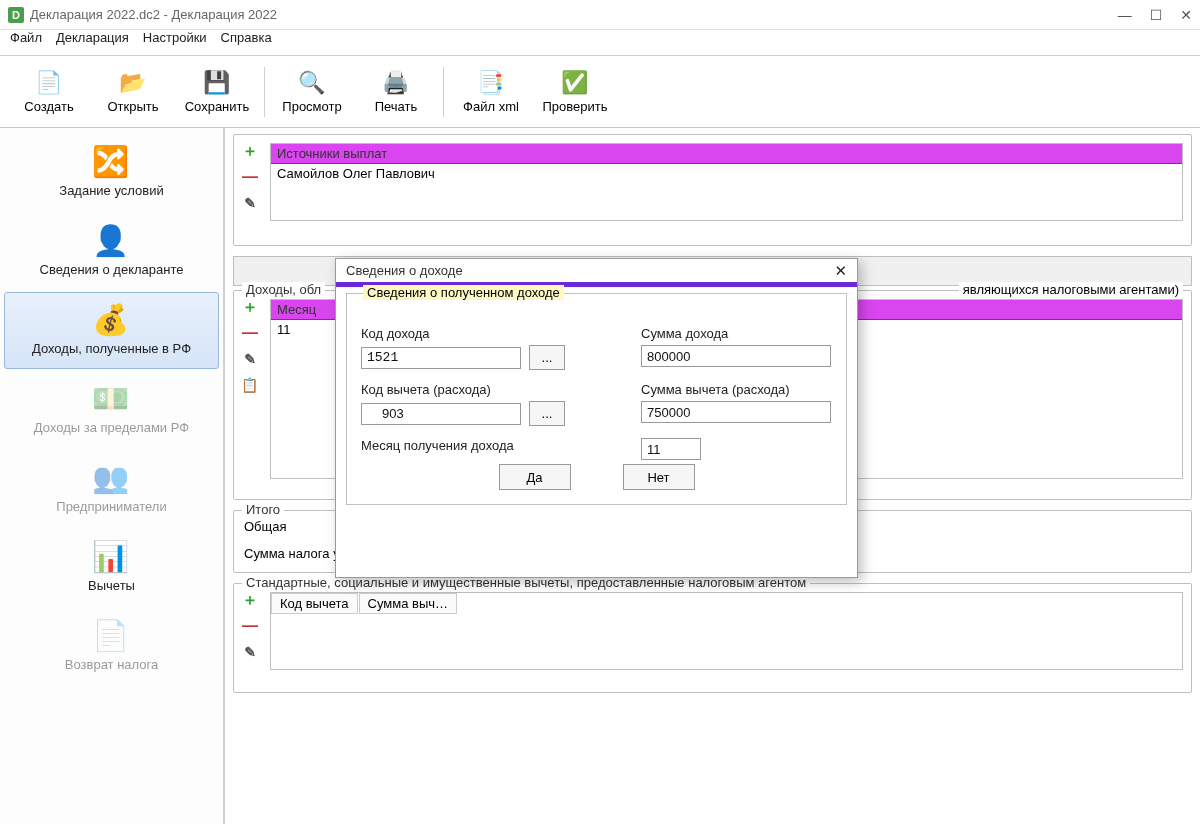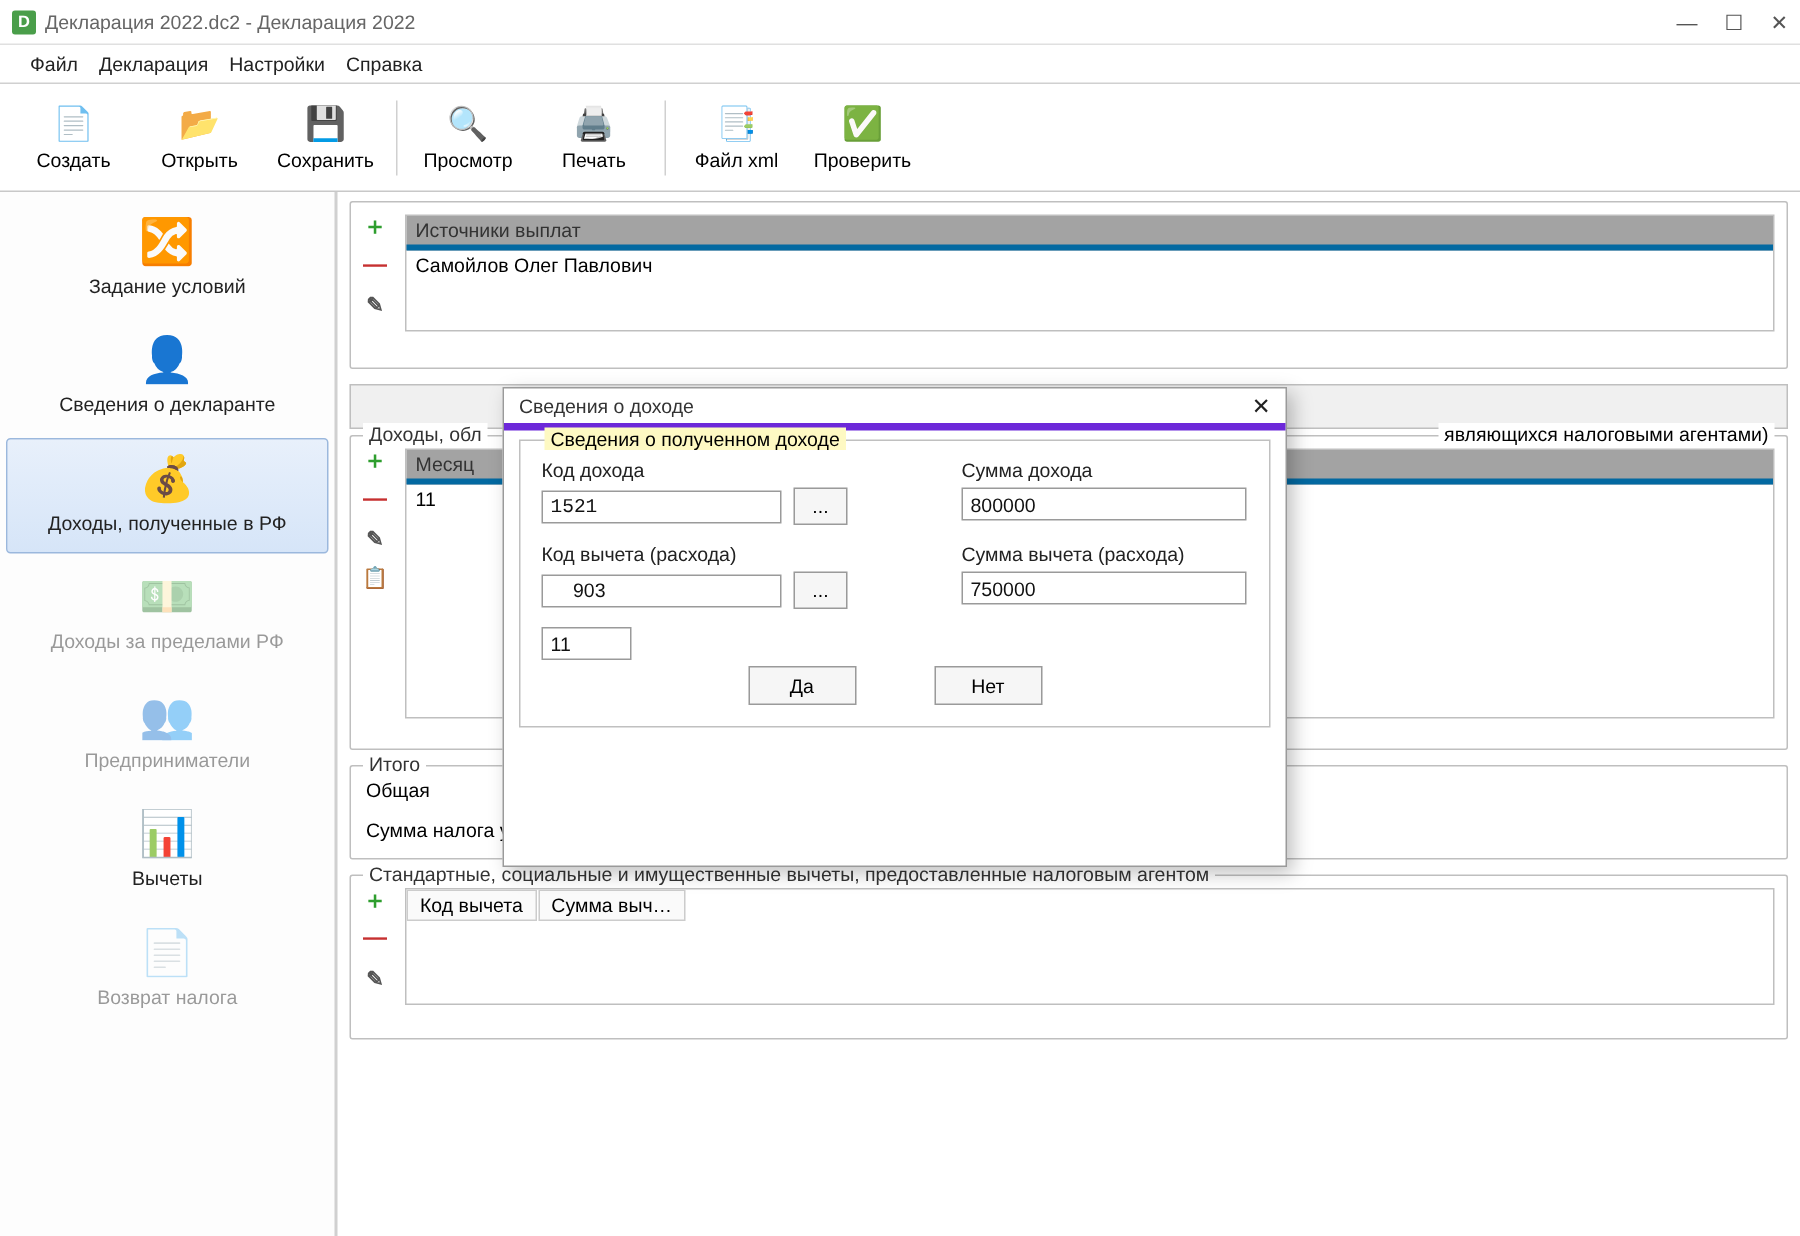--- a/index.html
+++ b/index.html
@@ -2,21 +2,21 @@
 <html><head>
 <meta charset="utf-8">
 <style>
 *{box-sizing:border-box;margin:0;padding:0;font-family:"Segoe UI",Tahoma,sans-serif;font-size:13px}
 body{background:#fff;width:1200px;height:824px;overflow:hidden;position:relative}
 .titlebar{height:30px;background:#fff;border-bottom:1px solid #e0e0e0;display:flex;align-items:center;padding:0 8px;color:#666}
 .titlebar .app-icon{width:16px;height:16px;background:#4a9e4a;margin-right:6px;display:flex;align-items:center;justify-content:center;color:#fff;font-weight:bold;font-size:11px;border-radius:2px}
 .titlebar .title{flex:1}
 .win-controls{display:flex;gap:18px;align-items:center}
 .win-controls span{color:#555;cursor:pointer;font-size:14px}
-.menubar{height:26px;display:flex;align-items:center;padding:0 20px;gap:14px;border-bottom:1px solid #d0d0d0}
+.menubar{height:26px;display:flex;padding:0 10px;gap:14px;border-bottom:1px solid #d0d0d0}
 .menubar span{color:#222;cursor:pointer}
 .toolbar{height:72px;display:flex;align-items:center;padding:4px 8px;gap:2px;border-bottom:1px solid #c8c8c8}
 .tool-btn{display:flex;flex-direction:column;align-items:center;justify-content:center;width:82px;height:64px;cursor:pointer;border-radius:3px}
 .tool-btn .icon{width:28px;height:28px;display:flex;align-items:center;justify-content:center;font-size:22px;margin-bottom:2px}
 .tool-sep{width:1px;height:50px;background:#d0d0d0;margin:0 4px}
 .main{display:flex;height:696px}
 .sidebar{width:225px;border-right:2px solid #d0d0d0;padding:6px 4px;background:#fdfdfd}
 .side-item{display:flex;flex-direction:column;align-items:center;padding:6px 4px 12px;cursor:pointer;border:1px solid transparent;border-radius:3px;margin-bottom:2px}
 .side-item.selected{background:linear-gradient(#e8f0fb,#d6e5f8);border:1px solid #9bb8dd}
 .side-item.disabled{opacity:.45}
@@ -24,33 +24,33 @@
 .side-item .slabel{text-align:center;color:#222}
 .content{flex:1;padding:6px 8px;position:relative;overflow:hidden}
 .group{border:1px solid #bfbfbf;border-radius:2px;margin-bottom:10px;padding:8px 8px 8px 36px;position:relative;background:#fff}
 .group-title{position:absolute;top:-9px;left:8px;background:#fff;padding:0 4px;color:#333}
 .mini-btns{position:absolute;left:6px;top:6px;display:flex;flex-direction:column;gap:6px}
 .mini-btn{width:20px;height:20px;display:flex;align-items:center;justify-content:center;font-size:16px;font-weight:bold;cursor:pointer}
 .plus{color:#2e9e2e}
 .minus{color:#c63030}
 .prop{color:#555;font-size:14px}
 .list-box{border:1px solid #bfbfbf;background:#fff;min-height:78px}
-.list-header{border-bottom:4px solid #0369a1;padding:2px 6px;color:#333;background:#a3a3a3}
+.list-header{border-bottom:1px solid #0369a1;padding:2px 6px;color:#333;background:#d946ef}
 .list-row{padding:2px 6px}
 .inline-field{display:flex;align-items:center;gap:14px;margin-top:6px}
 .txt-input{border:1px solid #9a9a9a;background:#fff;height:22px;padding:0 5px;color:#111}
 .sel-wrap{border:1px solid #bfbfbf;padding:3px;background:#f0f0f0;margin-bottom:4px}
 
 .dlg{position:absolute;left:335px;top:258px;width:523px;height:320px;background:#fff;border:1px solid #9a9a9a;box-shadow:4px 4px 12px rgba(0,0,0,.25);z-index:50}
 .dlg-title{height:28px;display:flex;align-items:center;padding:0 10px;border-bottom:5px solid #6d28d9}
 .dlg-title .t{flex:1;color:#333}
 .dlg-title .x{cursor:pointer;font-size:15px;color:#222}
 .fieldset{border:1px solid #c0c0c0;margin:6px 10px 10px;padding:10px 14px 14px;position:relative}
 .fieldset .legend{position:absolute;top:-9px;left:16px;background:#fef9c3;padding:0 4px}
-.form-grid{display:grid;grid-template-columns:260px 1fr;row-gap:12px;column-gap:20px;margin-top:2px}
+.form-grid{display:grid;grid-template-columns:260px 1fr;row-gap:12px;column-gap:20px;margin-top:22px}
 .form-grid label{display:block;margin-bottom:4px;color:#222}
 .btn{height:26px;min-width:72px;border:1px solid #9a9a9a;background:#f6f6f6;cursor:pointer;padding:0 12px}
 .btn-row{display:flex;justify-content:center;gap:52px;margin-top:4px}
 .small-btn{height:25px;width:36px;border:1px solid #9a9a9a;background:#f6f6f6;cursor:pointer;text-align:center;line-height:21px}
 .cols{display:flex;gap:1px}
 .cols span{border:1px solid #ccc;padding:2px 8px;background:#fafafa}
 </style>
 </head>
 <body>
 
@@ -219,20 +219,23 @@
         <div style="display:flex;gap:8px;align-items:center">
           <input class="txt-input" style="width: 160px; padding-left: 20px;" value="903">
           <button class="small-btn">...</button>
         </div>
       </div>
       <div>
         <label>Сумма вычета (расхода)</label>
         <input class="txt-input" style="width: 190px;" value="750000">
       </div>
       <div>
+        <label>Месяц получения дохода</label>
+      </div>
+      <div>
         <input class="txt-input" style="width: 60px;" value="11">
       </div>
     </div>
     <div class="btn-row">
       <button class="btn">Да</button>
       <button class="btn">Нет</button>
     </div>
   </div>
 </div>
 

